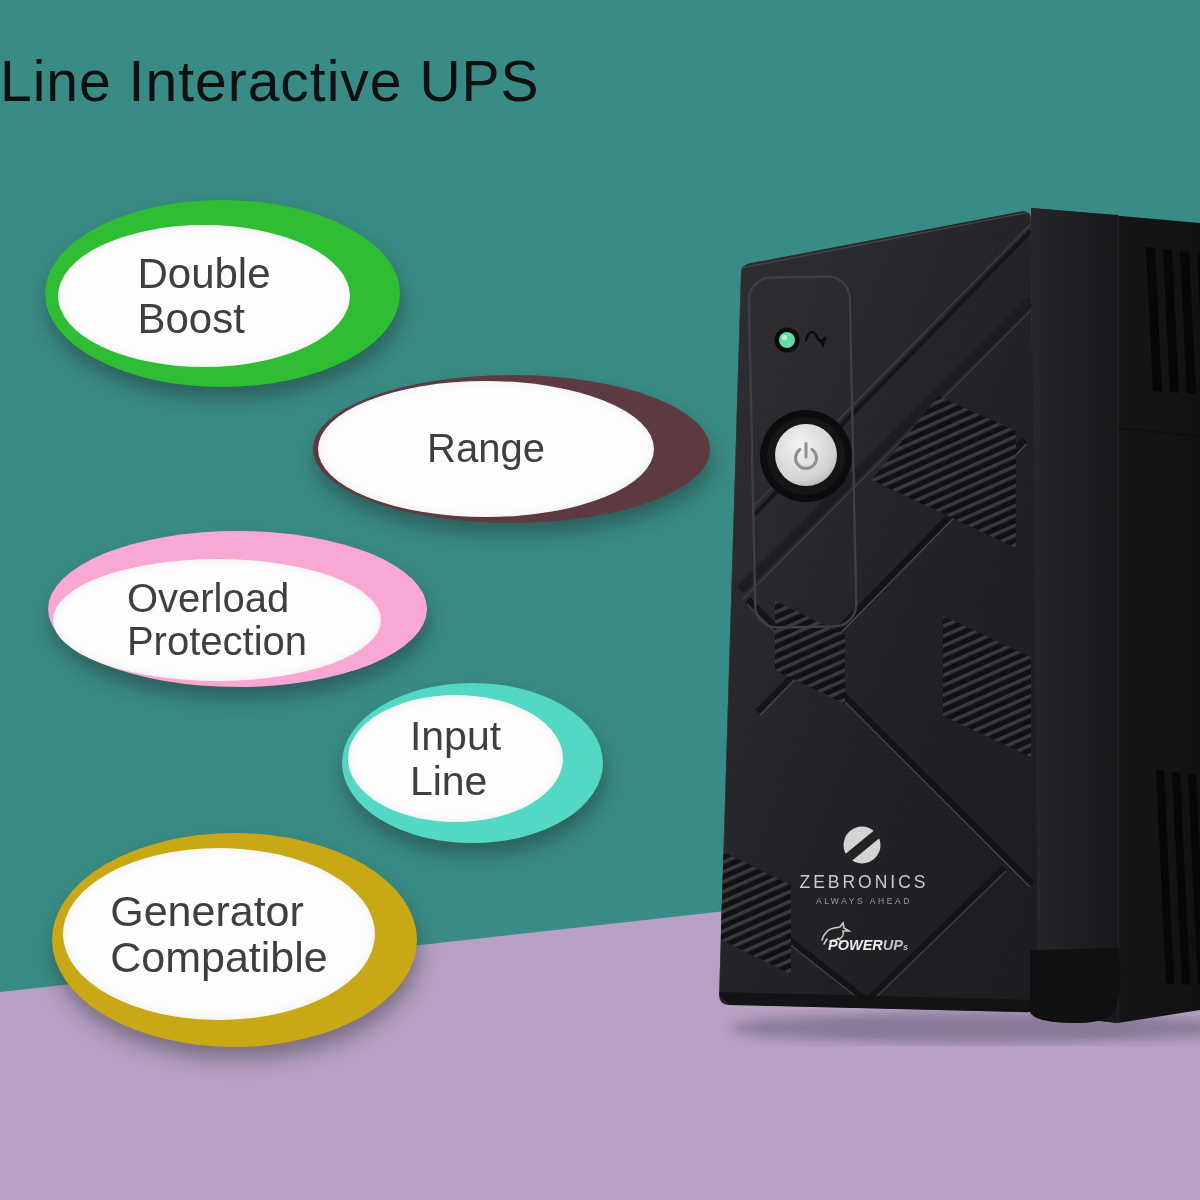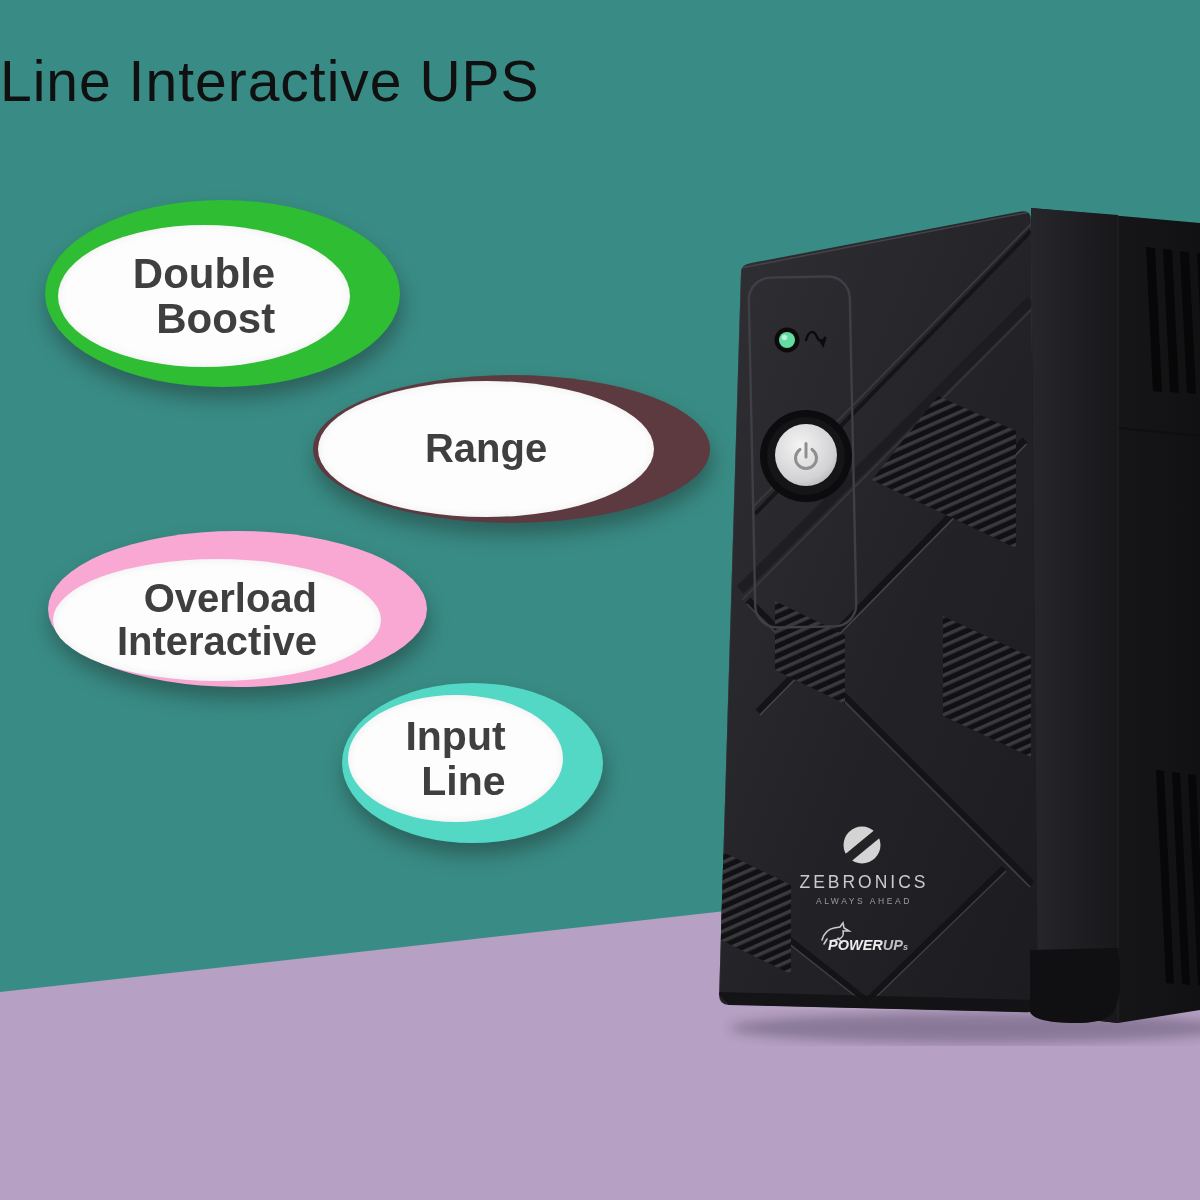--- a/index.html
+++ b/index.html
@@ -5,21 +5,21 @@
   html,body{margin:0;padding:0;background:#fff;}
   .stage{position:relative;width:1200px;height:1200px;overflow:hidden;font-family:"Liberation Sans",sans-serif;}
   .wedge{position:absolute;left:0;top:0;width:1200px;height:1200px;
          clip-path:polygon(0px 992px,1200px 858px,1200px 1200px,0px 1200px);}
   .title{position:absolute;left:0;top:52px;width:1200px;
          font-size:57px;font-weight:300;letter-spacing:1px;line-height:1.05;}
   .fe{position:absolute;border-radius:50%;box-shadow:2px 12px 20px rgba(25,25,25,.38);}
   .fe .inner{position:absolute;border-radius:50%;background:#fdfdfd;
              box-shadow:inset 0 0 10px rgba(0,0,0,.07);
              display:flex;flex-direction:column;align-items:center;justify-content:center;}
-  .fe .lbl{text-align:right;line-height:1.08;font-weight:700;}
+  .fe .lbl{text-align:left;line-height:1.08;font-weight:400;}
   .e1{left:45px;top:200px;width:355px;height:187px;}
   .e1 .inner{left:13px;top:25px;width:292px;height:142px;}
   .e1 .lbl{font-size:42px;}
   .e2{left:313px;top:375px;width:397px;height:148px;}
   .e2 .inner{left:5px;top:6px;width:336px;height:136px;}
   .e2 .lbl{font-size:40px;}
   .e3{left:48px;top:531px;width:379px;height:156px;}
   .e3 .inner{left:5px;top:28px;width:328px;height:122px;}
   .e3 .lbl{font-size:40px;}
   .e4{left:342px;top:683px;width:261px;height:160px;}
@@ -51,29 +51,37 @@
     <div class="inner">
       <div class="lbl" style="color: rgb(63, 63, 63);">
           <div>Range</div>
       </div>
     </div>
   </div>
   <div class="fe e3" style="background: #f9a8d4;">
     <div class="inner">
       <div class="lbl" style="color: rgb(63, 63, 63);">
         <div>Overload</div>
-          <div>Interactive</div>
+          <div>Protection</div>
       </div>
     </div>
   </div>
   <div class="fe e4" style="background: rgb(82, 216, 196);">
     <div class="inner">
       <div class="lbl" style="color: rgb(63, 63, 63);">
         <div>Input</div>
           <div>Line</div>
+      </div>
+    </div>
+  </div>
+  <div class="fe e5" style="background: rgb(201, 168, 22);">
+    <div class="inner">
+      <div class="lbl" style="color: rgb(63, 63, 63);">
+        <div>Generator</div>
+          <div>Compatible</div>
       </div>
     </div>
   </div>
 
   <svg class="ups" viewBox="700 190 500 860" xmlns="http://www.w3.org/2000/svg">
     <defs>
       <linearGradient id="gFront" x1="0" y1="0" x2="1" y2="1">
         <stop offset="0" stop-color="#2f2f34"></stop>
           <stop offset="0.55" stop-color="#232327"></stop>
           <stop offset="1" stop-color="#1c1c20"></stop>

